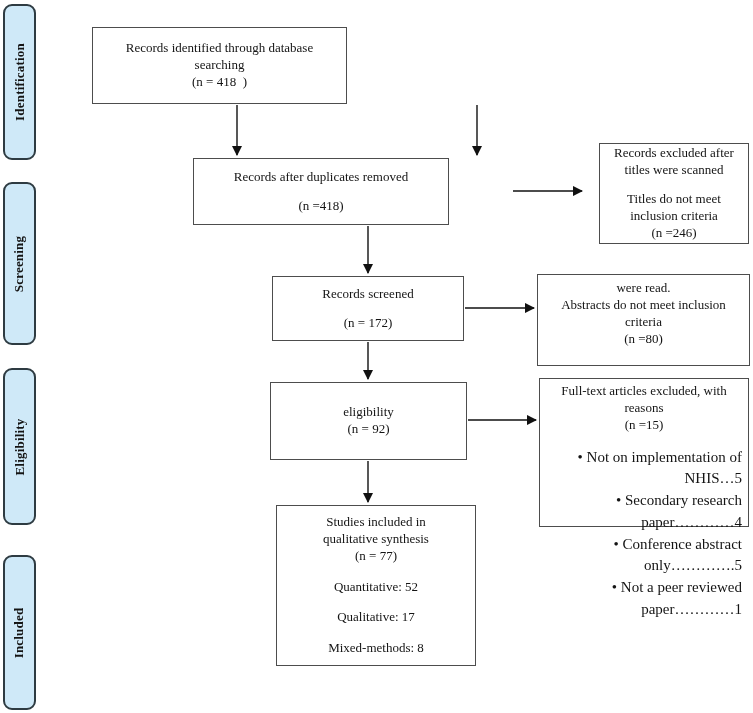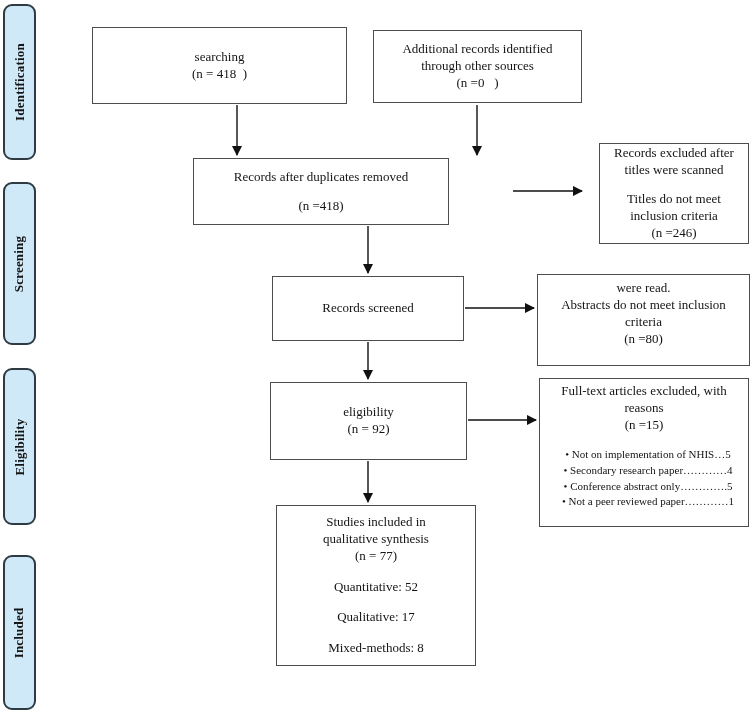--- a/index.html
+++ b/index.html
@@ -48,21 +48,21 @@
   #box-duplicates{left:193px;top:158px;width:256px;height:67px;}
   #box-titles-excluded{left:599px;top:143px;width:150px;height:101px;font-size:13px;}
   #box-screened{left:272px;top:276px;width:192px;height:65px;}
   #box-abstracts-excluded{left:537px;top:274px;width:213px;height:92px;justify-content:flex-start;padding-top:5px;}
   #box-fulltext{left:270px;top:382px;width:197px;height:78px;}
   #box-fulltext-excluded{left:539px;top:378px;width:210px;height:149px;justify-content:flex-start;}
   #box-included-studies{left:276px;top:505px;width:200px;height:161px;}
   
   .reasons{
     list-style:none;margin:13px 0 0 0;padding:0 0 0 8px;
-    text-align:center;font-size:11px;line-height:1.45;
+    text-align:right;font-size:15px;line-height:1.45;
   }
   .reasons li::before{content:"\2022  ";}
 </style>
 </head>
 <body>
 
 <div class="page">
 
   <svg class="arrows" viewBox="0 0 753 713" xmlns="http://www.w3.org/2000/svg">
     <defs>
@@ -89,45 +89,42 @@
     <span>Screening</span>
   </div>
   <div class="stage" id="stage-eligibility">
     <span>Eligibility</span>
   </div>
   <div class="stage" id="stage-included">
     <span>Included</span>
   </div>
 
   <div class="box" id="box-identified">
+    <div class="bl">Records identified through database</div>
     <div class="bl">searching</div>
     <div class="bl">(n = 418  )</div>
   </div>
 
-  <div class="box" id="box-additional">
-    <div class="bl">Additional records identified</div>
-    <div class="bl">through other sources</div>
-    <div class="bl">(n =0   )</div>
-  </div>
 
   <div class="box" id="box-duplicates">
     <div class="bl">Records after duplicates removed</div>
     <div class="bl gap">(n =418)</div>
   </div>
 
   <div class="box" id="box-titles-excluded">
     <div class="bl">Records excluded after</div>
     <div class="bl">titles were scanned</div>
     <div class="bl gap">Titles do not meet</div>
     <div class="bl">inclusion criteria</div>
     <div class="bl">(n =246)</div>
   </div>
 
   <div class="box" id="box-screened">
     <div class="bl">Records screened</div>
+    <div class="bl gap">(n = 172)</div>
   </div>
 
   <div class="box" id="box-abstracts-excluded">
     <div class="bl">were read.</div>
     <div class="bl">Abstracts do not meet inclusion</div>
     <div class="bl">criteria</div>
     <div class="bl">(n =80)</div>
   </div>
 
   <div class="box" id="box-fulltext">

